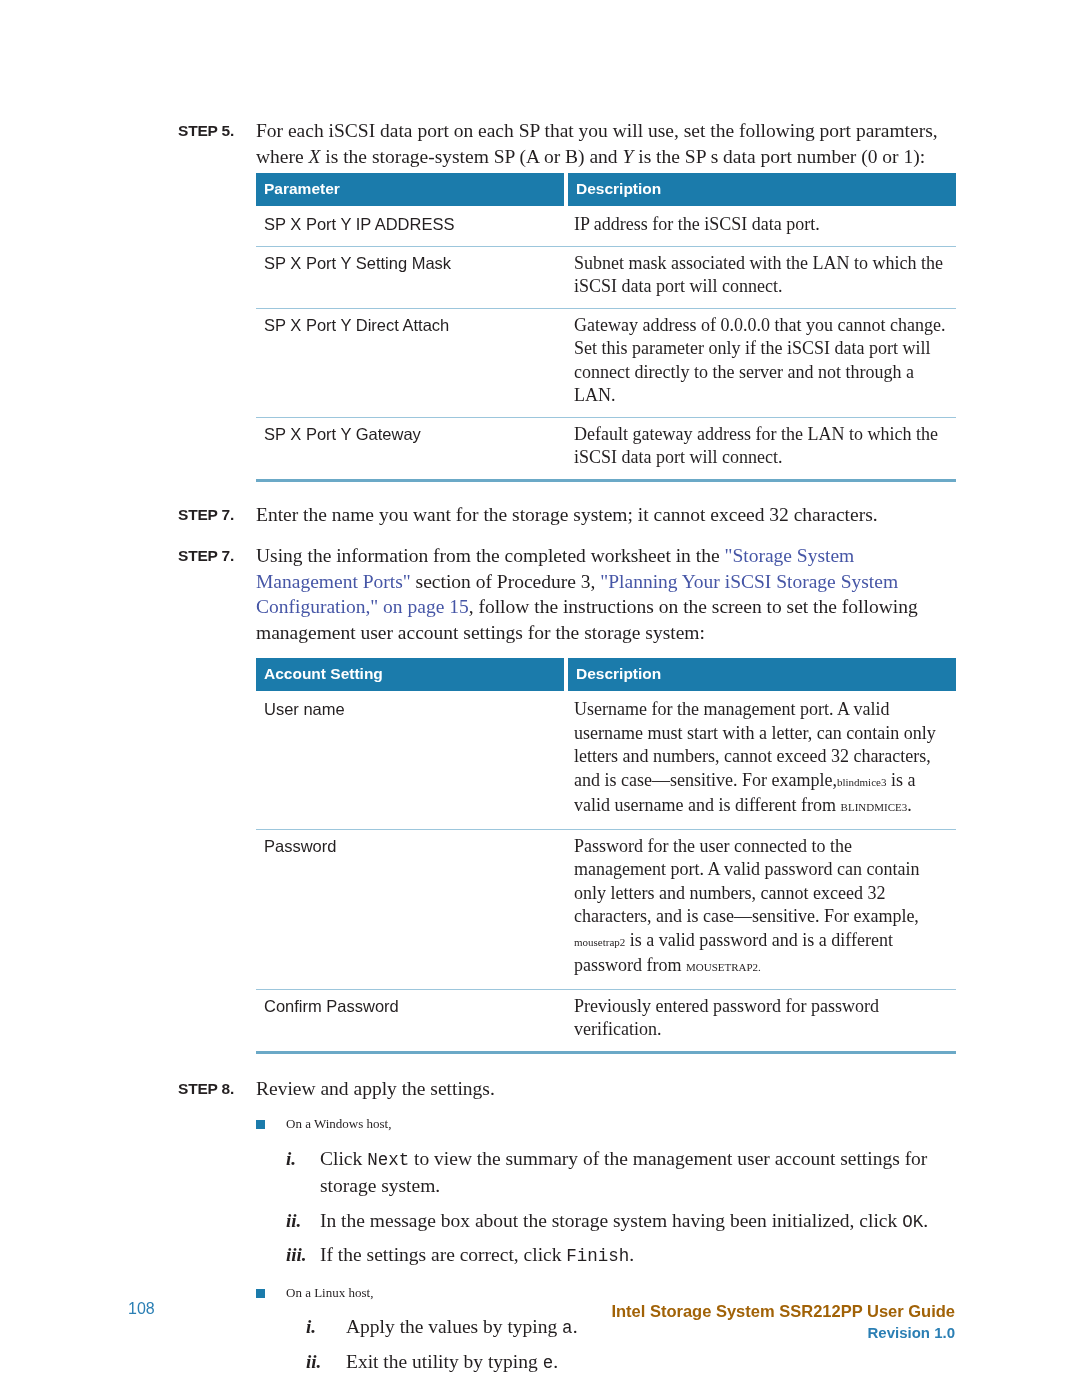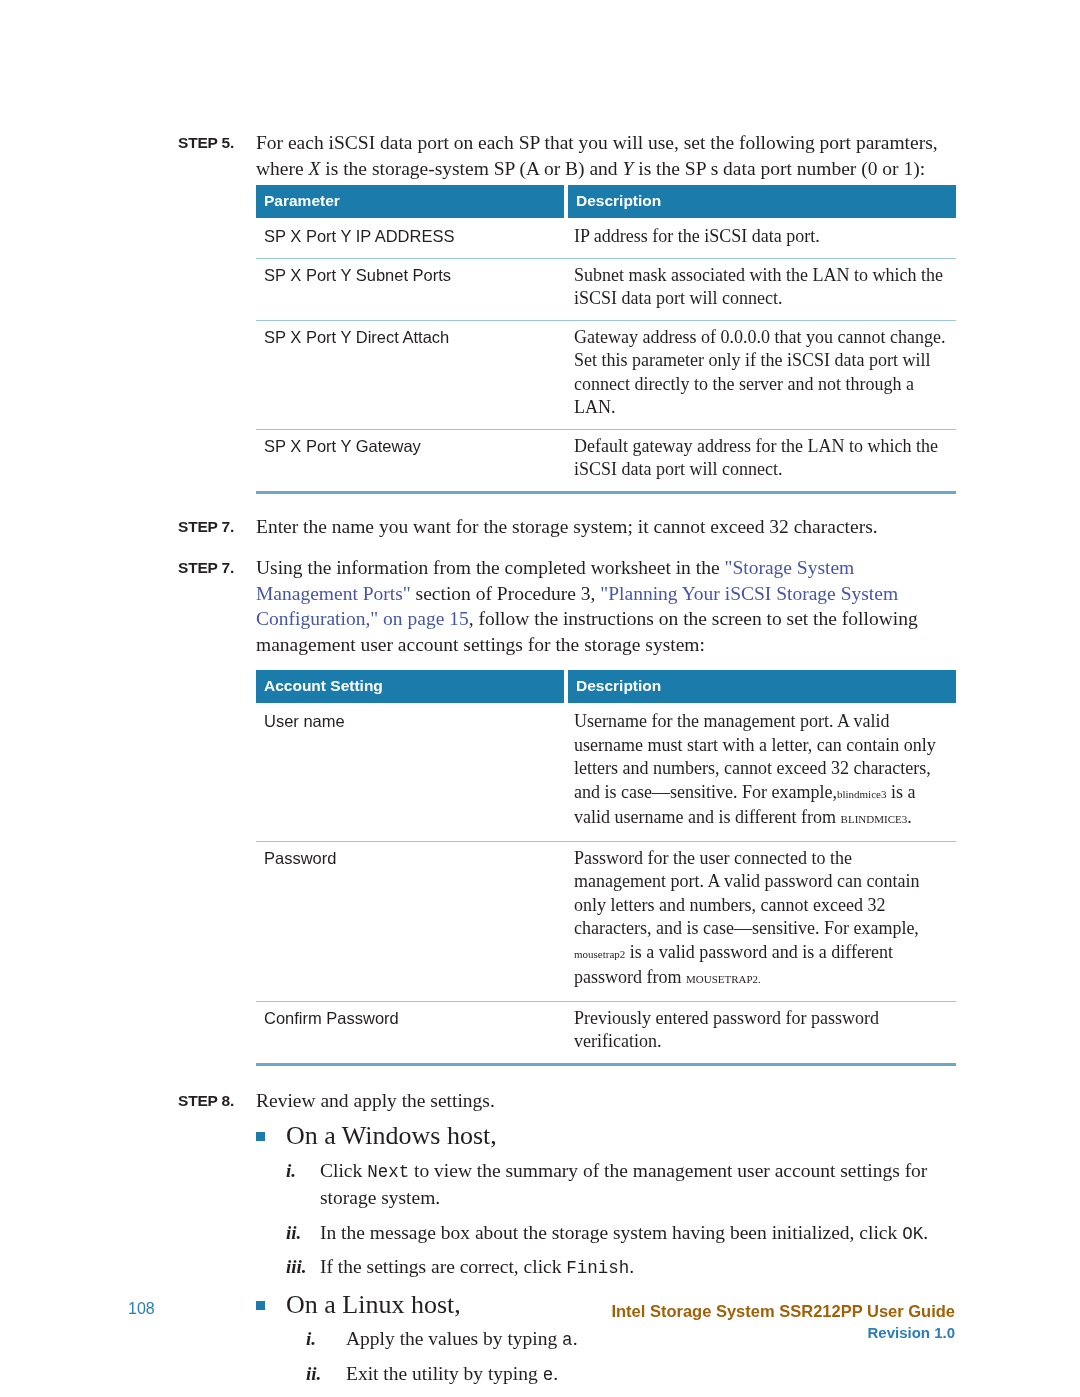--- a/index.html
+++ b/index.html
@@ -20,21 +20,21 @@
     position: absolute;
     left: 0; top: 0;
     width: 1080px;
     height: 1397px;
     overflow: hidden;
   }
 
   .content {
     position: absolute;
     left: 178px;
-    top: 130px;
+    top: 118px;
     width: 780px;
   }
 
   
   .step {
     display: flex;
     align-items: flex-start;
     margin-bottom: 4px;
   }
   .step-label {
@@ -128,21 +128,21 @@
     padding-top: 9px;
   }
   .bullet-sq {
     display: block;
     width: 9px;
     height: 9px;
     background: #1b7bab;
   }
   .bullet-text {
     flex: 1 1 auto;
-    font-size: 26px;
+    font-size: 13px;
     line-height: 25.5px;
   }
 
   .roman-row {
     display: flex;
     align-items: flex-start;
     margin-left: 108px;
     margin-top: 9px;
   }
   .roman-row.tight { margin-top: 7px; }
@@ -221,21 +221,21 @@
             <th>Parameter</th>
             <th class="gapcell">Description</th>
           </tr>
         </thead>
         <tbody>
           <tr>
             <td class="cell-param">SP X Port Y IP ADDRESS</td>
             <td class="cell-desc">IP address for the iSCSI data port.</td>
           </tr>
           <tr>
-            <td class="cell-param">SP X Port Y Subnet Ports</td>
+            <td class="cell-param">SP X Port Y Setting Mask</td>
             <td class="cell-desc">Subnet mask associated with the LAN to which the iSCSI data port will connect.</td>
           </tr>
           <tr>
             <td class="cell-param">SP X Port Y Direct Attach</td>
             <td class="cell-desc">Gateway address of 0.0.0.0 that you cannot change. Set this parameter only if the iSCSI data port will connect directly to the server and not through a LAN.</td>
           </tr>
           <tr>
             <td class="cell-param">SP X Port Y Gateway</td>
             <td class="cell-desc">Default gateway address for the LAN to which the iSCSI data port will connect.</td>
           </tr>

